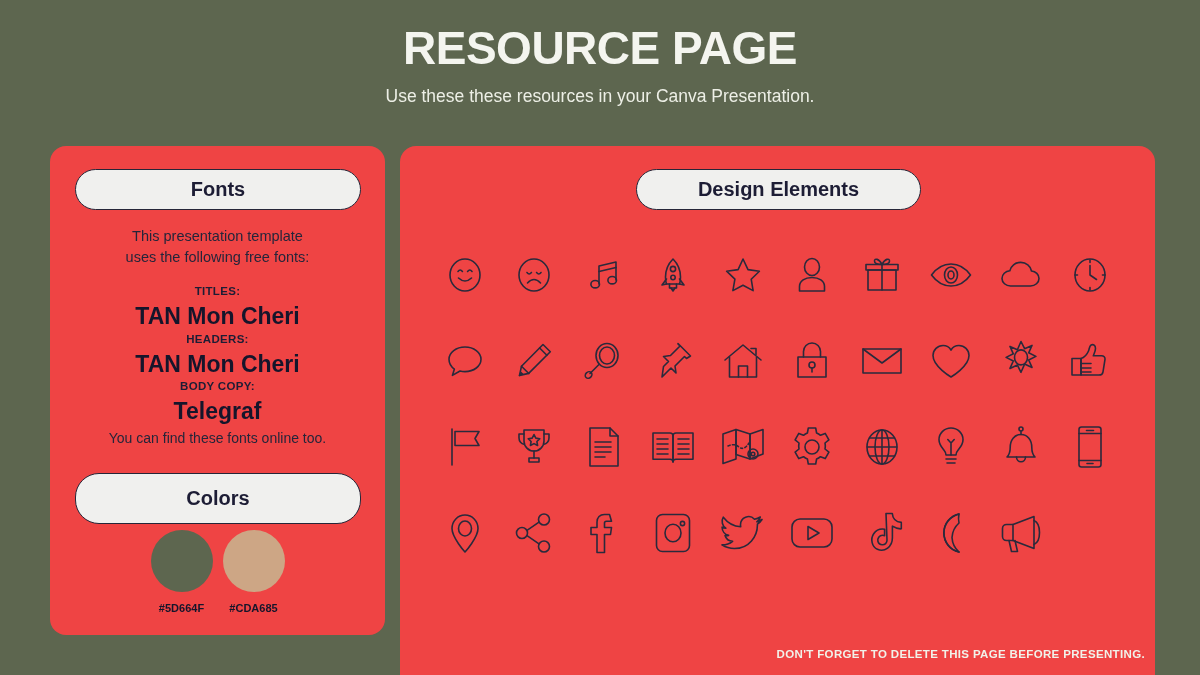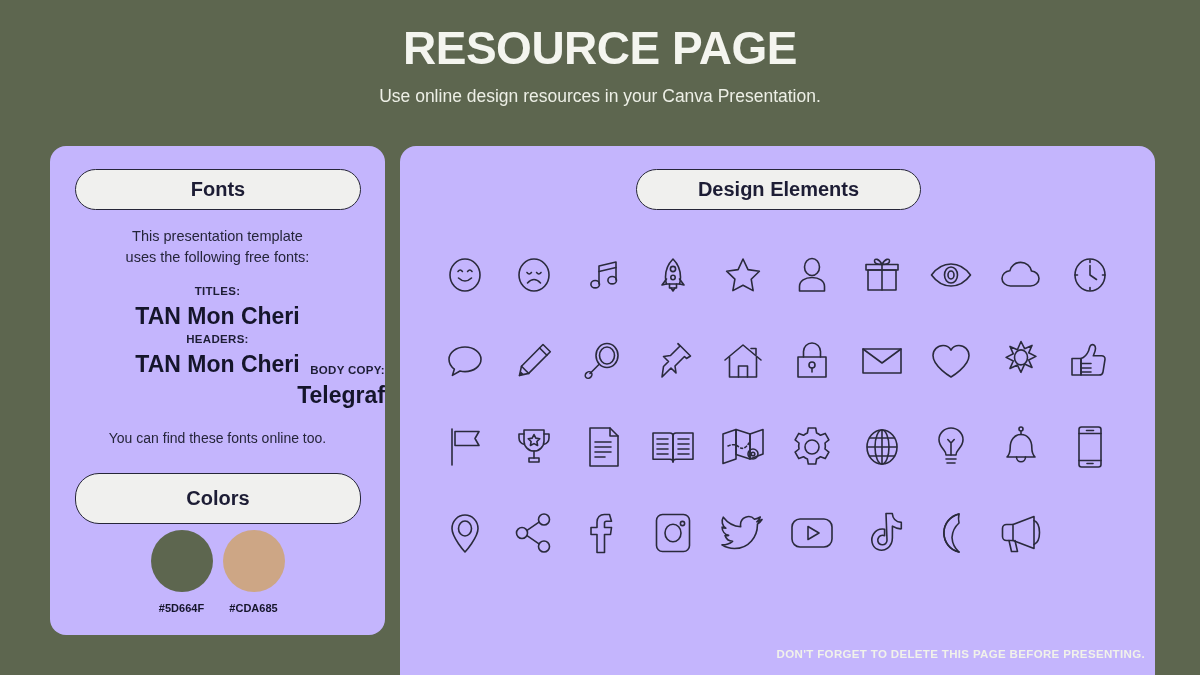--- a/index.html
+++ b/index.html
@@ -16,21 +16,21 @@
   .page-title {
     font-size: 46px; font-weight: 700; color: #f4f5ef;
     letter-spacing: -0.5px; line-height: 1.05;
   }
   .page-subtitle {
     margin-top: 14px; font-size: 17.5px; color: #edefe6; font-weight: 400;
   }
 
   
   .card {
-    position: absolute; background: #c4b5fd; border-radius: 16px;
+    position: absolute; background: #ef4444; border-radius: 16px;
   }
   #fonts-card { left: 50px; top: 146px; width: 335px; height: 489px; }
   #elements-card { left: 400px; top: 146px; width: 755px; height: 551px; }
 
   
   .pill {
     position: absolute; background: #f0f0ee; border: 1.6px solid #262638;
     border-radius: 24px; display: flex; align-items: center; justify-content: center;
     color: #1d1d35; font-weight: 700;
   }
@@ -39,21 +39,21 @@
   #elements-pill { left: 236px; top: 23px; width: 285px; height: 41px; font-size: 20px; }
 
   
   .fonts-intro {
     position: absolute; left: 0; top: 80px; width: 335px; text-align: center;
     font-size: 14.5px; color: #25253a; line-height: 1.42;
   }
   .font-block { position: absolute; left: 0; width: 335px; text-align: center; }
   #font-block-0 { top: 139px; }
   #font-block-1 { top: 187px; }
-  #font-block-2 { top: 218px; text-align: right; }
+  #font-block-2 { top: 234px; }
   .font-role {
     font-size: 11.5px; font-weight: 700; color: #1d1d35; letter-spacing: 0.3px;
   }
   .font-name {
     font-size: 23px; font-weight: 700; color: #15152b; margin-top: 6px;
   }
   .fonts-outro {
     position: absolute; left: 0; top: 284px; width: 335px; text-align: center;
     font-size: 14px; color: #25253a;
   }
@@ -86,21 +86,21 @@
     font-size: 11.5px; font-weight: 700; color: #f1f2ea; letter-spacing: 0.35px;
   }
 </style>
 </head>
 <body>
 
 <div class="slide">
 
   <div class="header">
     <div class="page-title">RESOURCE PAGE</div>
-    <div class="page-subtitle">Use online design resources in your Canva Presentation.</div>
+    <div class="page-subtitle">Use these these resources in your Canva Presentation.</div>
   </div>
 
   <div class="card" id="fonts-card">
 
     <div class="pill" id="fonts-pill">
       <span>Fonts</span>
     </div>
 
     <div class="fonts-intro">
       <div>This presentation template</div>

